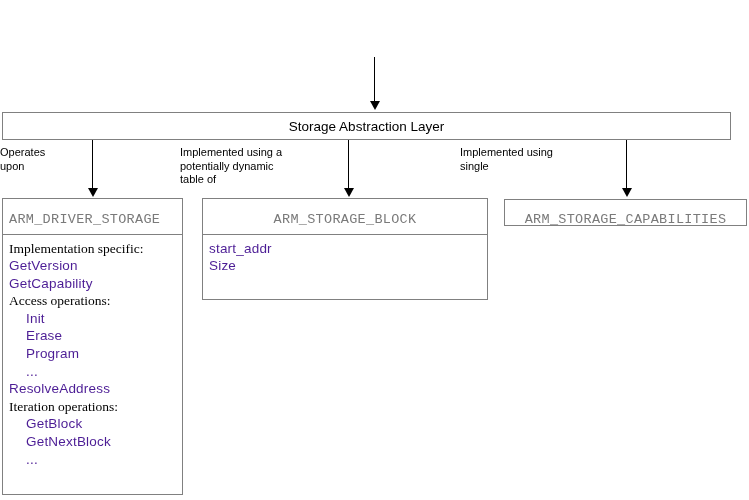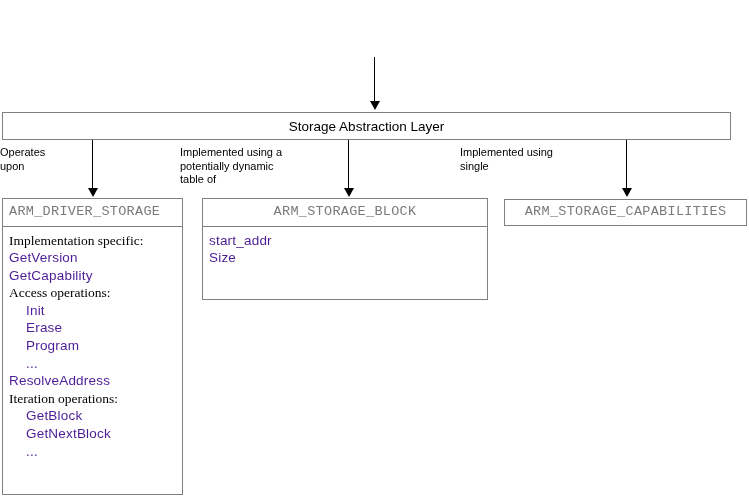--- a/index.html
+++ b/index.html
@@ -29,20 +29,21 @@
     box-sizing: border-box;
     width: 100%;
     text-align: center;
     font-family: "Liberation Mono", monospace;
     color: #7a7a7a;
     font-size: 13.5px;
     letter-spacing: 0.3px;
     line-height: 1.0;
     padding: 6px 4px 7px 4px;
     white-space: nowrap;
+    margin-top: 8px;
   }
   .box-title.with-rule {
     border-bottom: 1px solid #808080;
   }
   .box-title.left {
     text-align: left;
     padding-left: 6px;
   }
   .box-body {
     padding: 5px 6px 6px 6px;

